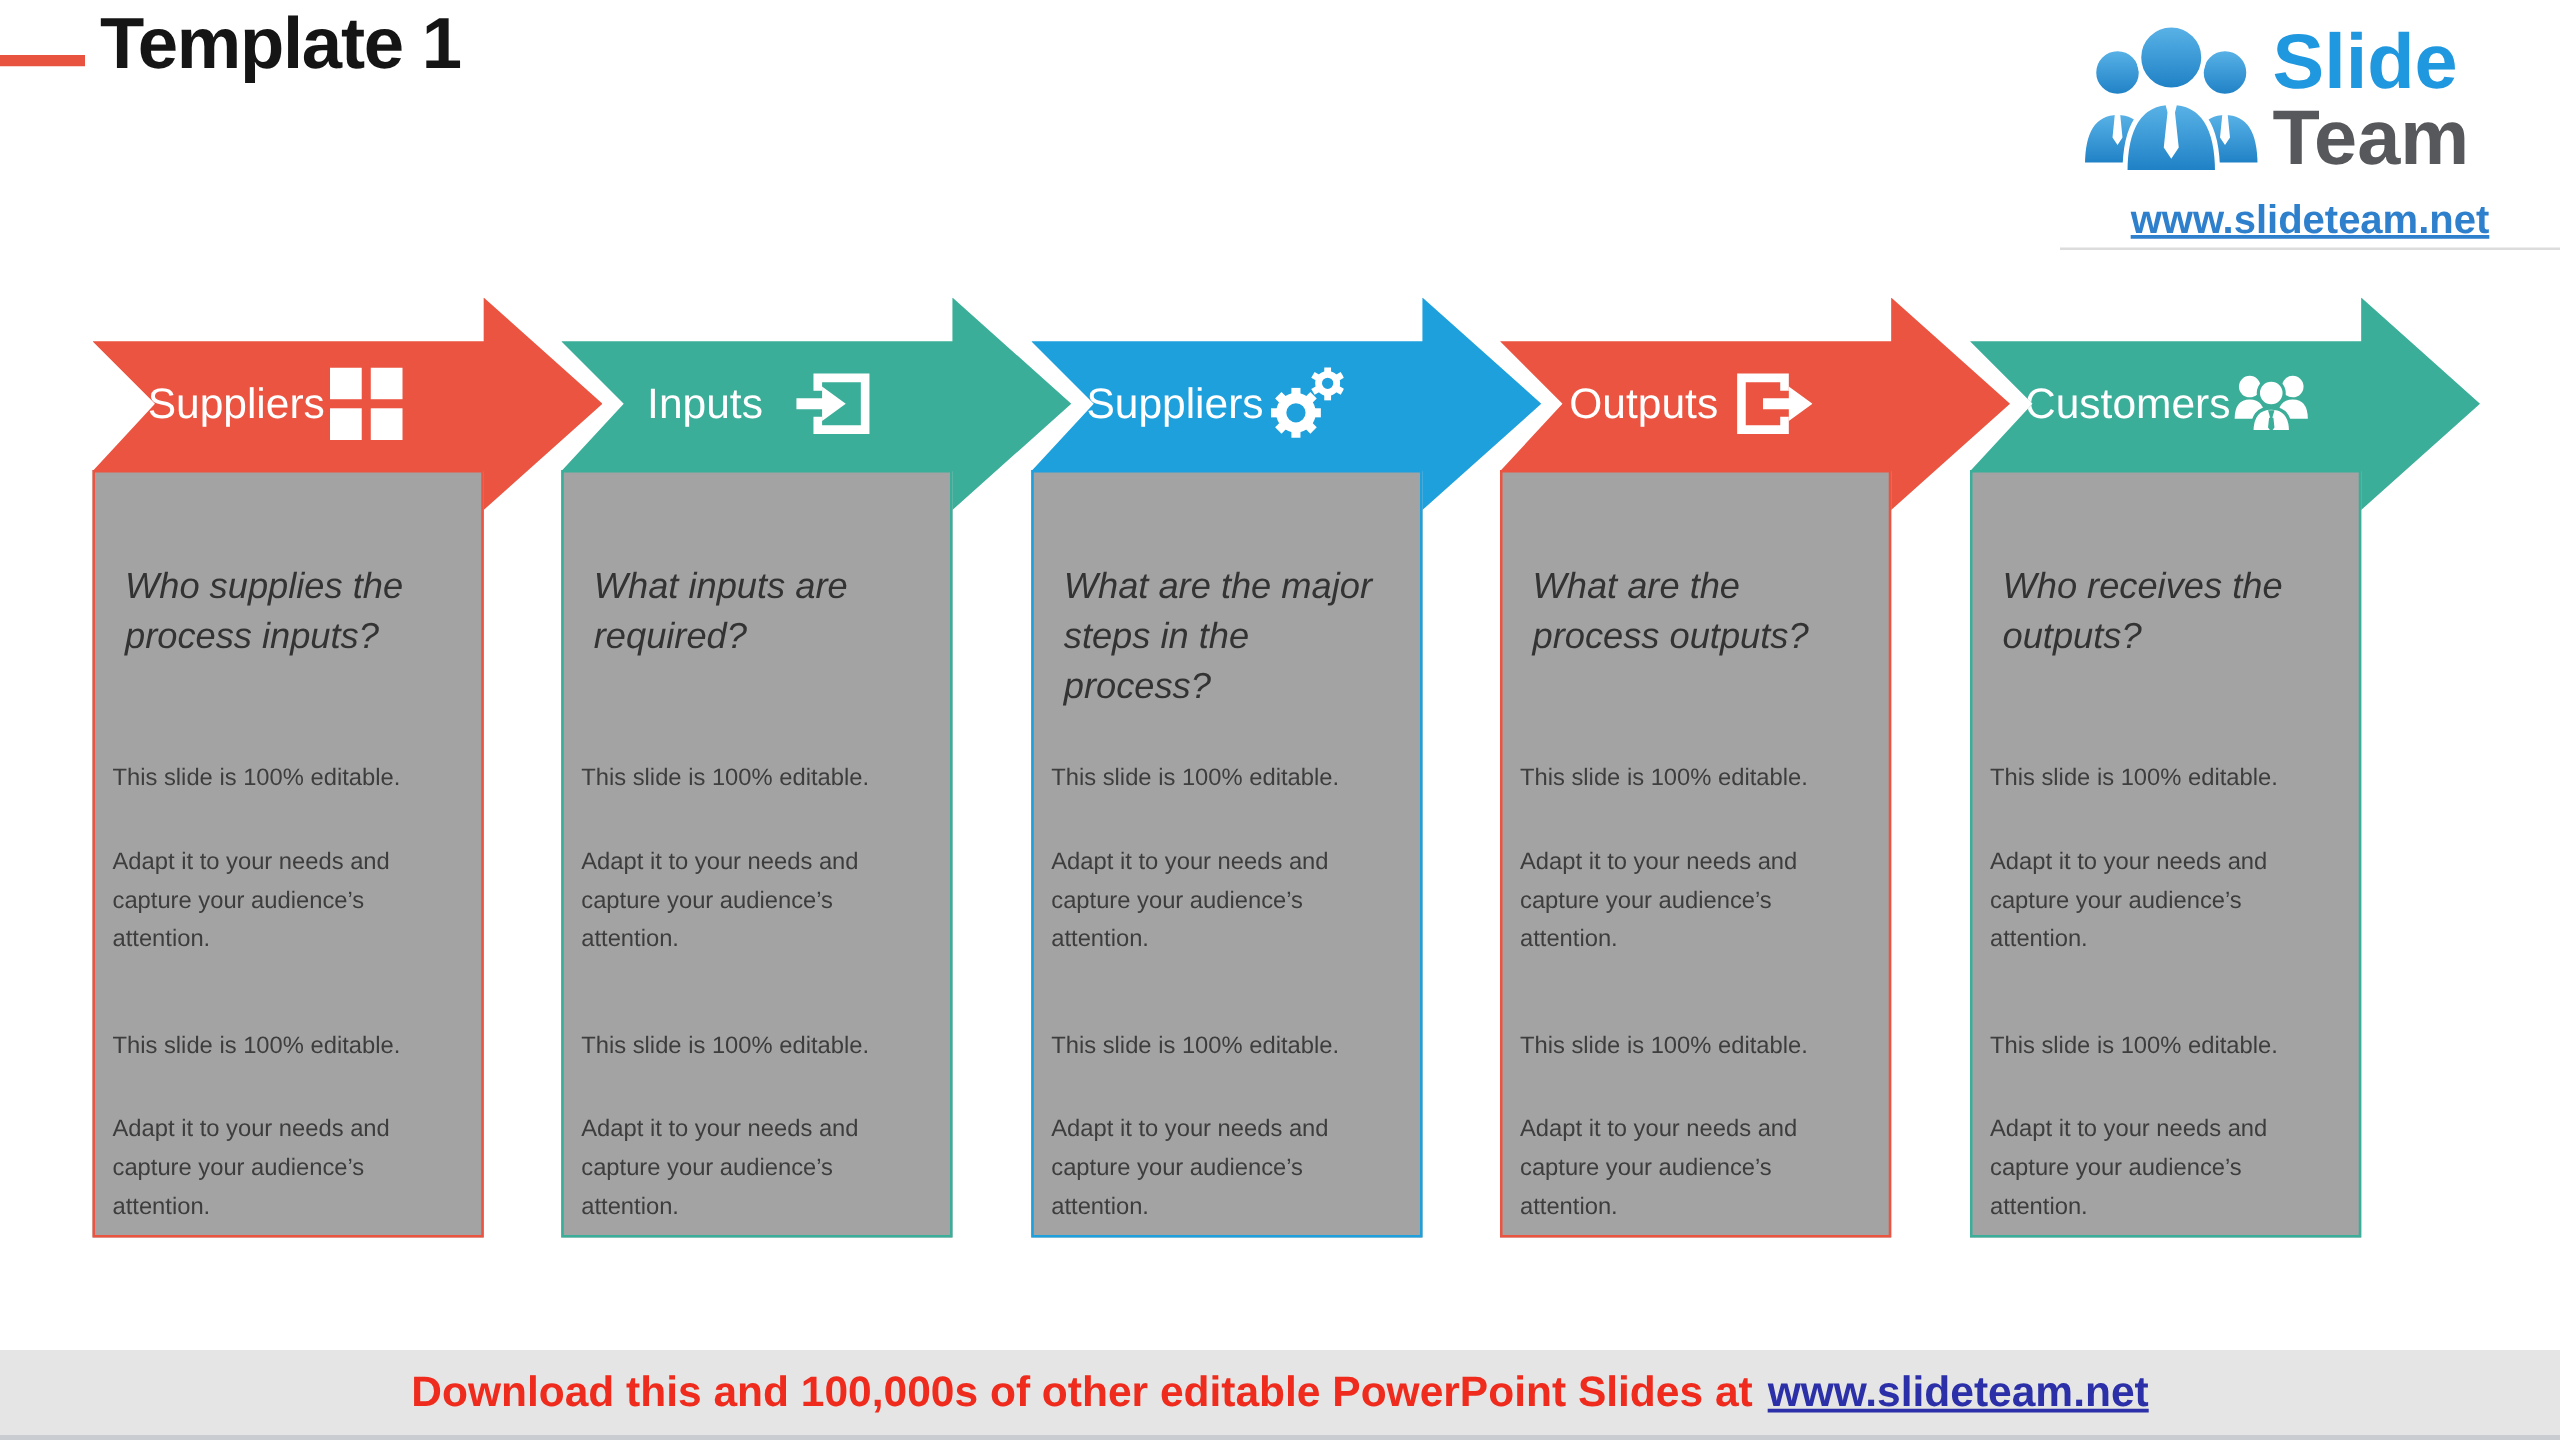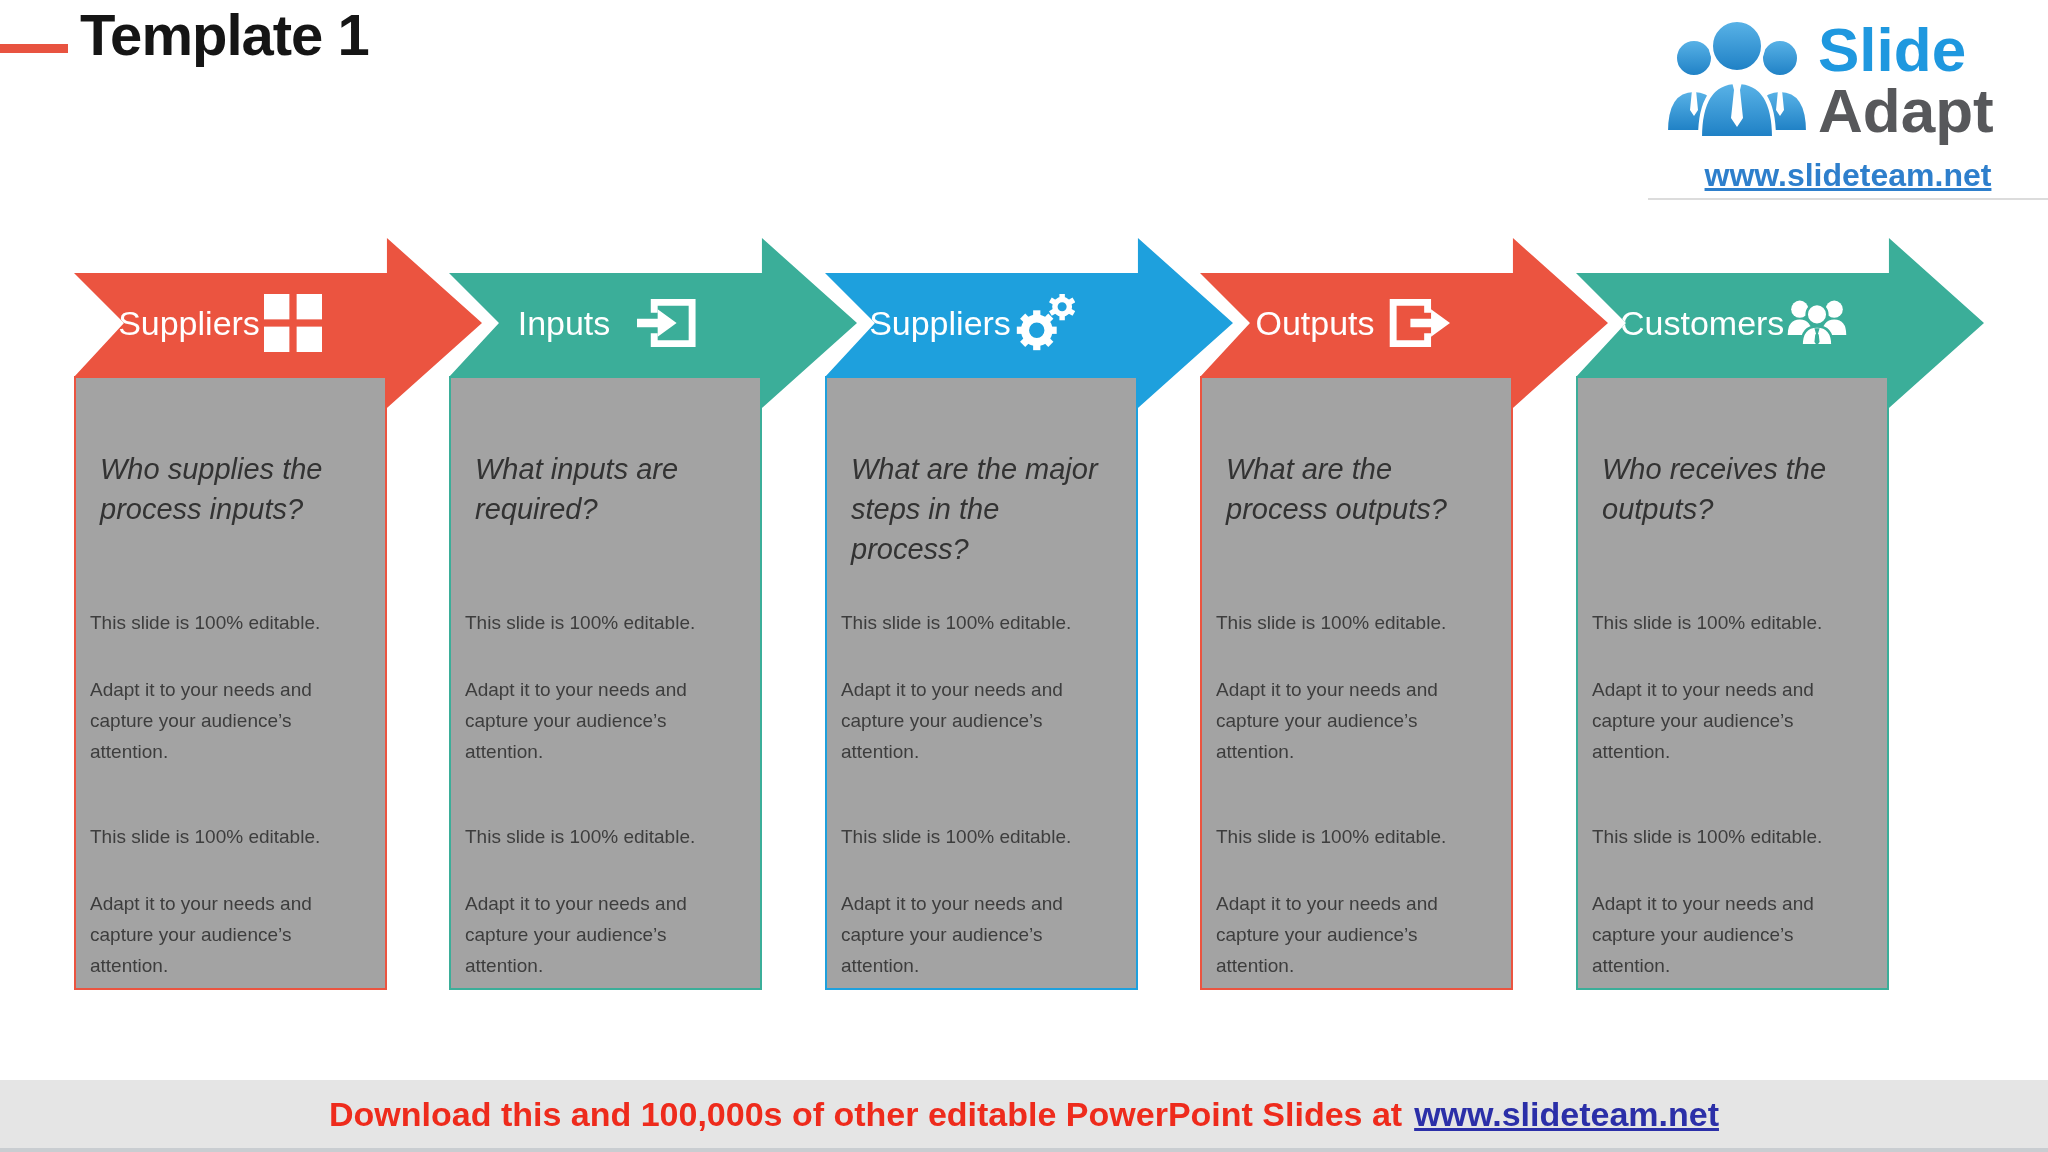--- a/index.html
+++ b/index.html
@@ -80,21 +80,21 @@
           <path d="M90 118 q0 -42 28 -42 q28 0 28 42 z" fill="url(#pg)"></path>
           <circle cx="75" cy="32" r="26" fill="url(#pg)"></circle>
           <path d="M38 124 q0 -56 37 -56 q37 0 37 56 z" fill="url(#pg)"></path>
         </g>
         <path d="M27 64 h10 l-3 12 h-4 z M30 76 h4 l2 20 -4 6 -4 -6 z" fill="#ffffff"></path>
         <path d="M113 64 h10 l-3 12 h-4 z M116 76 h4 l2 20 -4 6 -4 -6 z" fill="#ffffff"></path>
         <path d="M68 60 h14 l-4 16 h-6 z M72 76 h6 l3 28 -6 9 -6 -9 z" fill="#ffffff"></path>
       </svg>
       <div class="logo-words">
         <span class="logo-word-top">Slide</span>
-        <span class="logo-word-bottom">Adapt</span>
+        <span class="logo-word-bottom">Team</span>
       </div>
     </div>
     <div class="logo-url">www.slideteam.net</div>
   </div>
 
   <div class="col" style="left:74px">
     <div class="stage-card" style="--accent: #EB5440;">
       <p class="question">Who supplies the
 process inputs?</p>
       <p class="p-edit">This slide is 100% editable.</p>

